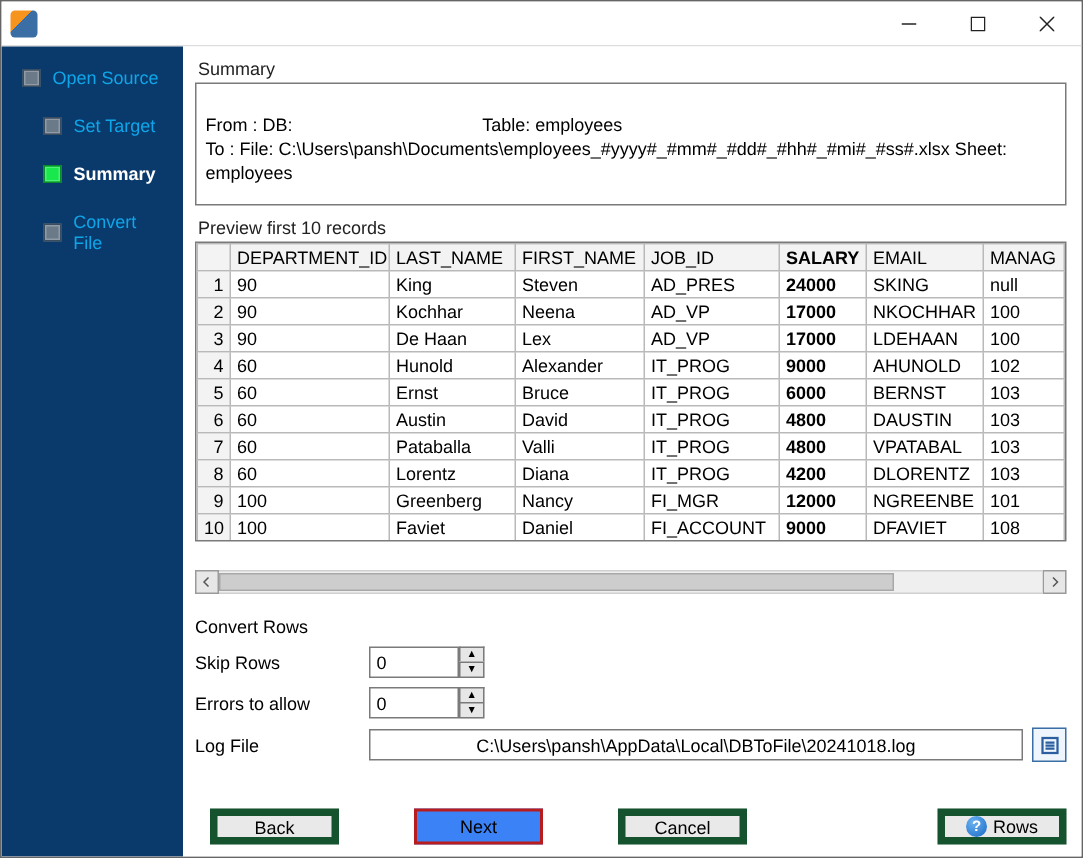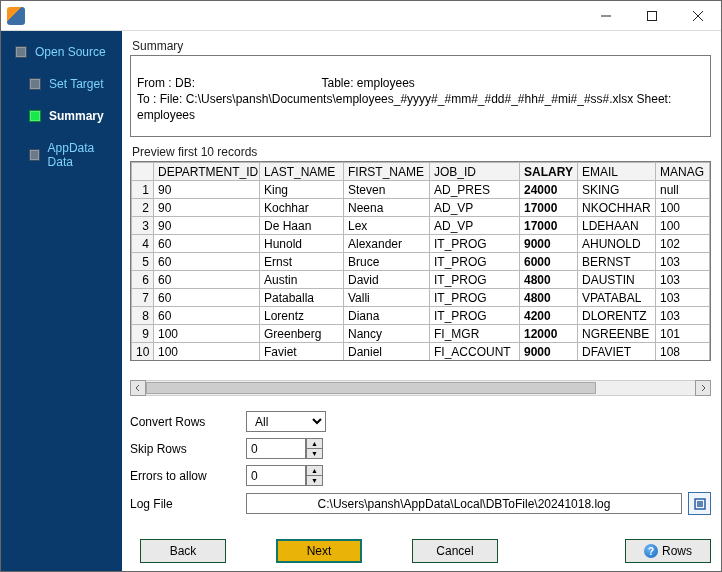--- a/index.html
+++ b/index.html
@@ -8,21 +8,21 @@
 
     .titlebar { height: 30px; background: #fff; display: flex; align-items: center; padding: 0 0 0 6px; border-bottom: 1px solid #ddd; }
     .titlebar .app-icon { width: 18px; height: 18px; background: linear-gradient(135deg,#f7941d 40%, #3a6ea5 40%); border-radius: 3px; margin-right: 6px; }
     .titlebar .spacer { flex: 1; }
     .win-btn { width: 46px; height: 30px; display: flex; align-items: center; justify-content: center; }
     .win-btn svg { width: 10px; height: 10px; stroke: #222; stroke-width: 1; fill: none; }
 
     .content { display: flex; height: calc(100% - 30px); }
 
     .sidebar { width: 160px; background: #0a3a6b; padding-top: 8px; }
-    .step { display: flex; align-items: center; padding: 6px 10px 6px 14px; color: #7dd3fc; cursor: default; margin-bottom: 6px;}
+    .step { display: flex; align-items: center; padding: 6px 10px 6px 14px; color: #0ea5e9; cursor: default; margin-bottom: 6px;}
     .step-box { width: 12px; height: 12px; background: #6b7a88; margin-right: 8px; border: 1px solid #3a4d60; box-shadow: inset 0 0 0 1px rgba(255,255,255,0.25);}
     .step.active .step-box { background: #19e84c; border-color: #0a8a2a; }
     .step.active { font-weight: 700; color: #fff; }
 
     .main { flex: 1; padding: 6px 10px 8px 8px; display: flex; flex-direction: column; background: #fff; }
 
     .section-label { color: #222; margin: 2px 0 2px 2px; }
     .summary-box { border: 1px solid #7a7a7a; padding: 19px 6px; height: 82px; overflow: auto; line-height: 1.35; }
 
     .preview-label { margin: 8px 0 2px 2px; }
@@ -49,22 +49,22 @@
     .spinner { display: flex; width: 78px; }
     .spinner input { width: 60px; height: 21px; border: 1px solid #7a7a7a; border-right: none; padding: 1px 4px; }
     .spinner .btns { width: 17px; display: flex; flex-direction: column; }
     .spinner .btns div { flex:1; border:1px solid #7a7a7a; background:#e7e7e7; display:flex; align-items:center; justify-content:center; font-size:7px; line-height:1; }
     .spinner .btns div:first-child { border-bottom: none; }
     .log-input { flex: 1; text-align: center; }
     .browse-btn { width: 23px; height: 23px; margin-left: 6px; border: 1px solid #3a6ea5; background: #eef5fc; display:flex; align-items:center; justify-content:center; }
     .browse-btn svg { width: 14px; height: 14px; stroke:#2a5ea0; fill:none; stroke-width:1.5; }
 
     .footer { margin-top: auto; padding-top: 10px; display: flex; gap: 50px; padding-left: 10px; align-items: center; }
-    .footer button { width: 86px; height: 24px; border: 1px solid #14532d; background: #e9e9e9; cursor: default; }
-    .footer button.primary { border: 2px solid #0f766e; background: #eab308; }
+    .footer button { width: 86px; height: 24px; border: 5px solid #14532d; background: #e9e9e9; cursor: default; }
+    .footer button.primary { border: 2px solid #b91c1c; background: #3b82f6; }
     .footer .help-spacer { flex: 1; }
     .help-btn { display: flex; align-items: center; justify-content: center; gap: 4px; }
     .help-btn .q { width: 14px; height: 14px; border-radius: 50%; background: radial-gradient(circle at 35% 30%, #6bb2f2, #1868c4); color: #fff; font-size: 10px; display:flex; align-items:center; justify-content:center; font-weight:bold;}
   </style>
 </head>
 <body>
 
 <div class="titlebar">
   <div class="app-icon"></div>
   <div class="spacer"></div>
@@ -94,21 +94,21 @@
     <div class="step" style="padding-left:28px">
       <div class="step-box"></div>
       <span>Set Target</span>
     </div>
     <div class="step active" style="padding-left:28px">
       <div class="step-box"></div>
       <span>Summary</span>
     </div>
     <div class="step" style="padding-left:28px">
       <div class="step-box"></div>
-      <span>AppData Data</span>
+      <span>Convert File</span>
     </div>
   </div>
 
   <div class="main">
     <div class="section-label">Summary</div>
     <div class="summary-box">
       <div>
         <span>From : DB:</span>
         <span style="display:inline-block; width:120px;"></span>
         <span>Table: employees</span>
@@ -249,23 +249,20 @@
       <div class="arrow">
           <svg width="8" height="8" viewBox="0 0 8 8">
             <path d="M3 1 L6 4 L3 7" fill="none" stroke="#555"></path>
           </svg>
         </div>
     </div>
 
     <div class="form-rows">
       <div class="form-row">
         <label>Convert Rows</label>
-        <select>
-          <option>All</option>
-        </select>
       </div>
       <div class="form-row">
         <label>Skip Rows</label>
         <div class="spinner">
           <input type="text" value="0" style="">
           <div class="btns">
               <div>▲</div>
               <div>▼</div>
             </div>
         </div>

